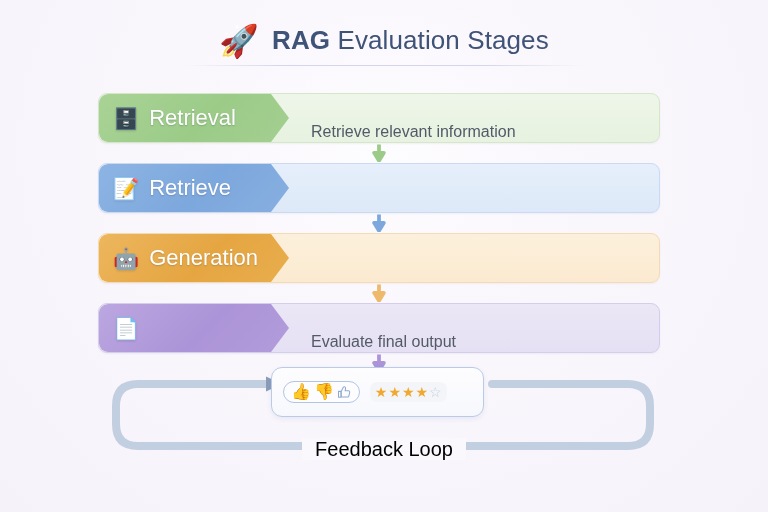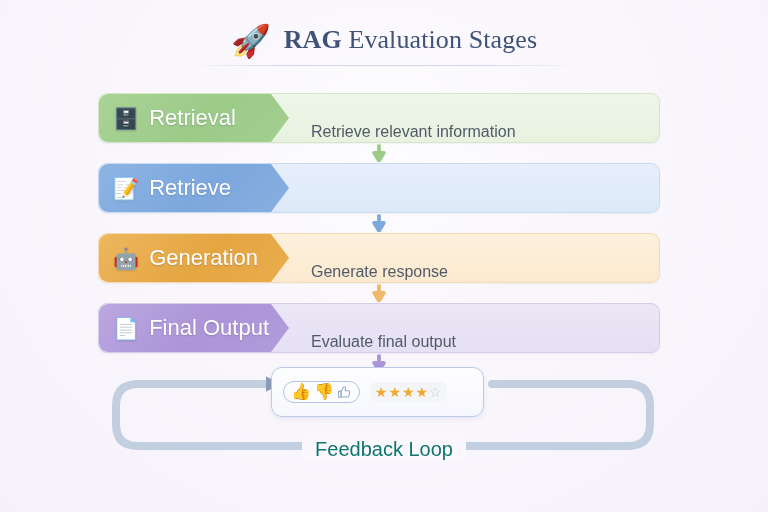--- a/index.html
+++ b/index.html
@@ -41,21 +41,20 @@
   .rocket {
     font-size: 32px;
     line-height: 1;
     transform: translateY(1px);
   }
   .title-text {
     font-size: 26px;
     color: #3f5277;
     letter-spacing: 0.1px;
     white-space: nowrap;
-    font-family: Liberation Serif, serif;
   }
   .title-text .bold {
     font-weight: bold;
   }
   .title-rule {
     margin-top: 9px;
     width: 400px;
     height: 1px;
     background: linear-gradient(to right,
       rgba(180,190,215,0) 0%,
@@ -193,21 +192,21 @@
     height: 110px;
     z-index: 1;
   }
   .loop-label {
     position: absolute;
     left: 0;
     top: 438px;
     width: 768px;
     text-align: center;
     font-size: 20px;
-    color: #0f766e;
+    color: #000000;
     z-index: 4;
     pointer-events: none;
   }
   .loop-label span {
     background: #faf8fc;
     padding: 0 13px;
   }
 </style>
 </head>
 <body>
@@ -251,33 +250,31 @@
       <svg class="arrow-down" viewBox="0 0 20 20">
         <path d="M10 0.5 L10 10 M10 18.5 L4.6 9.8 L15.4 9.8 Z" fill="#7da8dd" stroke="#7da8dd" stroke-width="4.2" stroke-linejoin="round"></path>
       </svg>
     </div>
 
     <div class="stage s-generation">
       <div class="chevron">
         <span class="stage-icon">🤖</span>
         <span class="stage-label">Generation</span>
       </div>
-      <div class="stage-desc">Generate response</div>
     </div>
 
     <div class="connector">
       <svg class="arrow-down" viewBox="0 0 20 20">
         <path d="M10 0.5 L10 10 M10 18.5 L4.6 9.8 L15.4 9.8 Z" fill="#eeb96b" stroke="#eeb96b" stroke-width="4.2" stroke-linejoin="round"></path>
       </svg>
     </div>
 
     <div class="stage s-final">
       <div class="chevron">
         <span class="stage-icon">📄</span>
-        <span class="stage-label">Final Output</span>
       </div>
       <div class="stage-desc">Evaluate final output</div>
     </div>
 
     <div class="connector">
       <svg class="arrow-down" viewBox="0 0 20 20">
         <path d="M10 0.5 L10 10 M10 18.5 L4.6 9.8 L15.4 9.8 Z" fill="#ac94d8" stroke="#ac94d8" stroke-width="4.2" stroke-linejoin="round"></path>
       </svg>
     </div>
 

